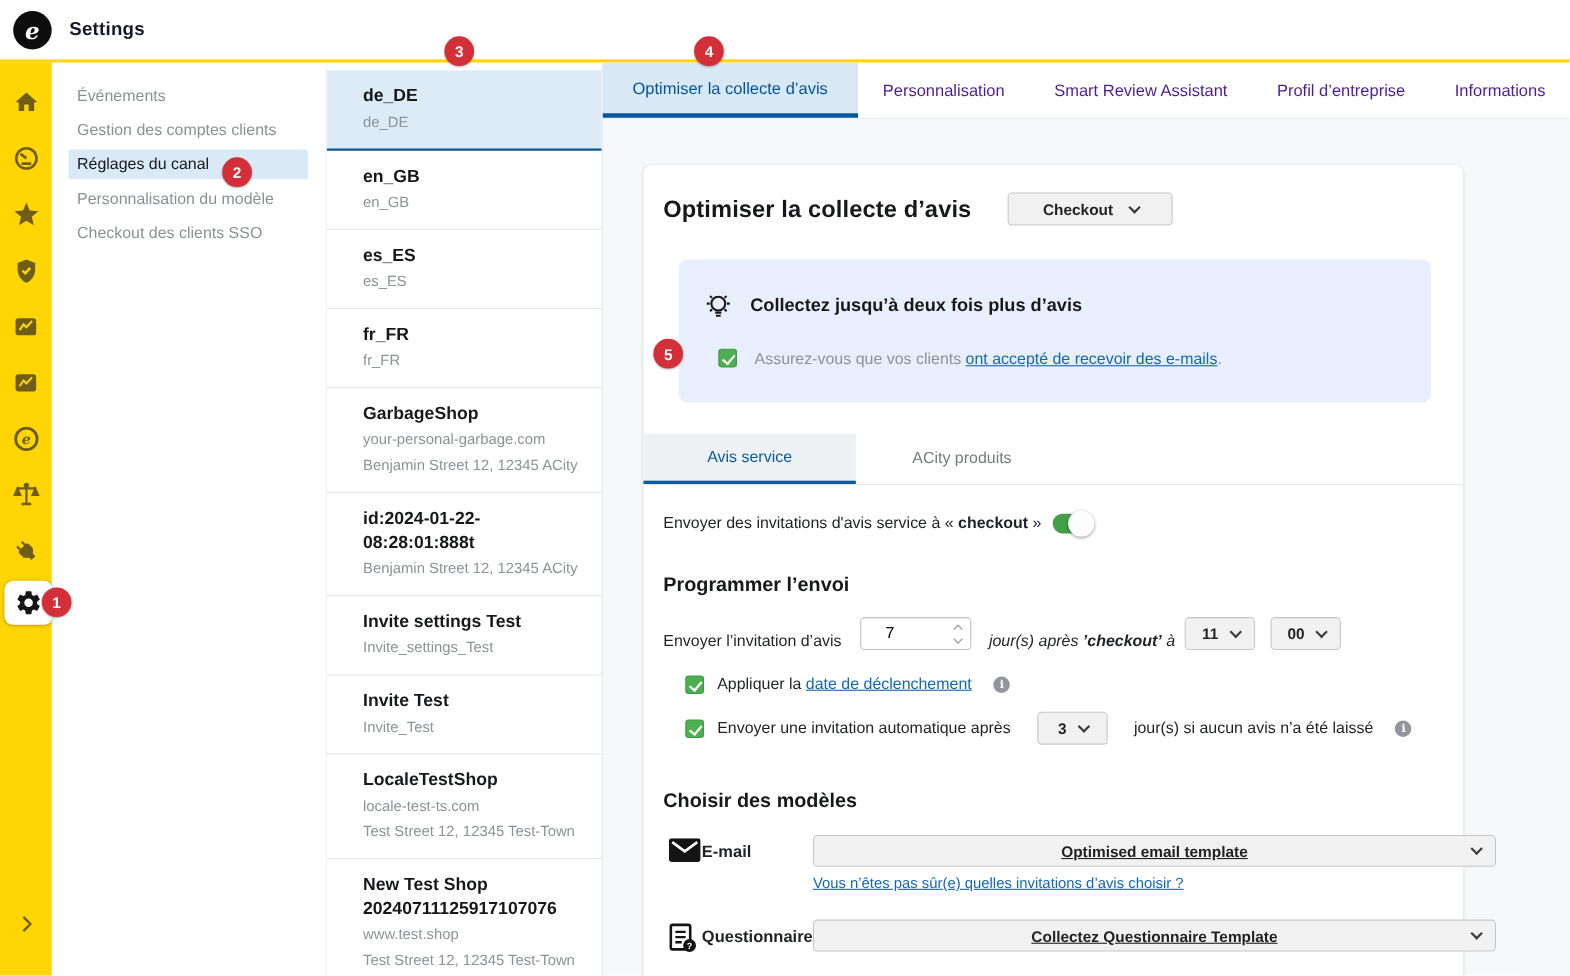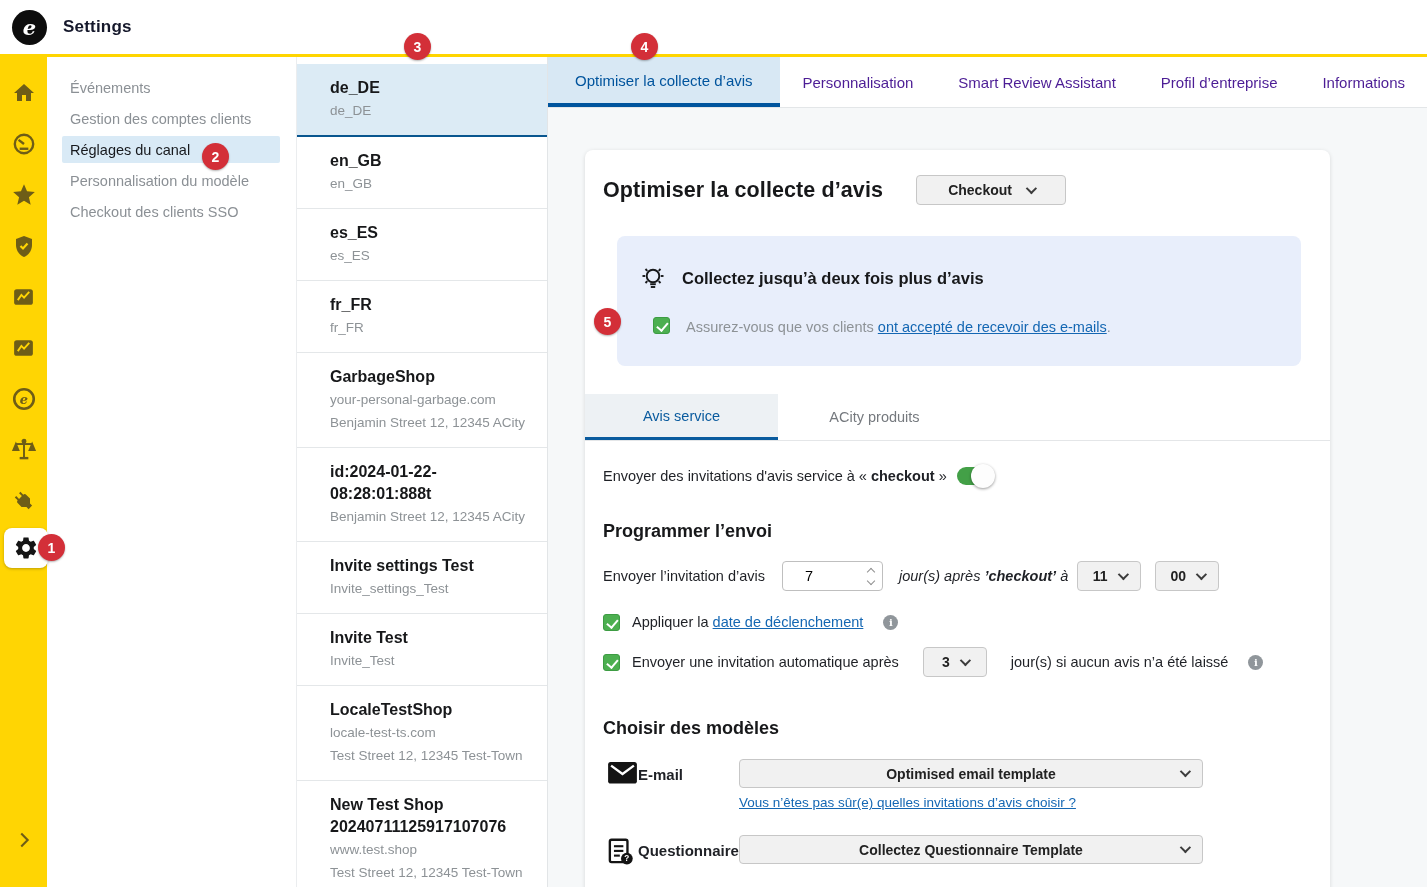--- a/index.html
+++ b/index.html
@@ -82,44 +82,44 @@
   .rtab.active { background:#edf1f4; color:#0a5b9e; border-bottom:3px solid #0a5b9e; }
 
   .row { display:flex; align-items:center; }
   .toggle-row { margin-top:26px; font-size:14.5px; gap:10px; }
   .toggle { width:34px; height:18px; background:#43a047; border-radius:9px; position:relative; cursor:pointer; flex:none; }
   .toggle .thumb { position:absolute; right:-4px; top:-3px; width:24px; height:24px; border-radius:50%;
                    background:#fdfdfd; box-shadow:0 1px 3px rgba(0,0,0,.4); }
 
   .section-title { font-size:18px; font-weight:bold; color:#17181a; }
   .sched-title { margin-top:36px; }
-  .sched-row { margin-top:19px; font-size:14.5px; }
+  .sched-row { margin-top:19px; font-size:14.5px;align-items:flex-end; }
   .num-input { width:101px; height:30px; border:1px solid #bfbfbf; border-radius:4px; background:#fff;
                display:flex; align-items:center; margin-left:17px; padding:0 8px 0 22px; }
   .num-input input { width:50px; border:none; outline:none; font-size:14.5px; font-family:inherit; background:transparent; }
   .stepper { margin-left:auto; display:flex; flex-direction:column; gap:3px; align-items:center; cursor:pointer; }
   .step-up { width:6px; height:6px; border-left:1.5px solid #909090; border-top:1.5px solid #909090; transform:rotate(45deg); }
   .step-dn { width:6px; height:6px; border-right:1.5px solid #909090; border-bottom:1.5px solid #909090; transform:rotate(45deg); }
   .after-text { margin-left:16px;font-style:italic; }
   .btn-hour { width:64px; height:30px; margin-left:9px; gap:10px; }
   .btn-min  { width:64px; height:30px; margin-left:14px; gap:10px; }
   .btn-days { width:64px; height:30px; margin:0 12px; gap:10px; }
 
-  .cb-row { margin-top:22px; font-size:14.5px; gap:12px; }
+  .cb-row { margin-top:22px; font-size:14.5px; gap:12px;margin-left:20px; }
   .cb-row + .cb-row { margin-top:16px; }
   .info-icon { width:15px; height:15px; border-radius:50%; background:#90969b; color:#fff; font-size:10px;
                font-weight:bold; display:inline-flex; align-items:center; justify-content:center;
                margin-left:8px; cursor:pointer; font-family:"DejaVu Serif", serif; }
 
   .tmpl-title { margin-top:41px; }
   .tmpl-row { margin-top:20px; display:flex; align-items:flex-start; }
   .tmpl-icon { width:30px; margin-left:5px; flex:none; padding-top:3px; }
   .tmpl-label { width:101px; font-size:15px; font-weight:bold; padding-top:7px; flex:none; }
   .tmpl-select-wrap { width:550px; }
-  .tmpl-select { width:464px; height:29px; position:relative; }
+  .tmpl-select { width:621px; height:29px; position:relative;text-decoration:underline; }
   .tmpl-select .chev { position:absolute; right:14px; top:9px; }
   .tmpl-help { font-size:13.5px; margin-top:7px; display:inline-block; }
   .q-row { margin-top:24px; }
 
   
   .note-badge { position:absolute; width:27px; height:27px; border-radius:50%; background:#d32f38;
                 color:#fff; font-size:14px; font-weight:bold; display:flex; align-items:center;
                 justify-content:center; z-index:30; box-shadow:0 1px 2px rgba(0,0,0,.3); }
   .b1 { left:38px; top:534px; }
   .b2 { left:202px; top:143px; }

